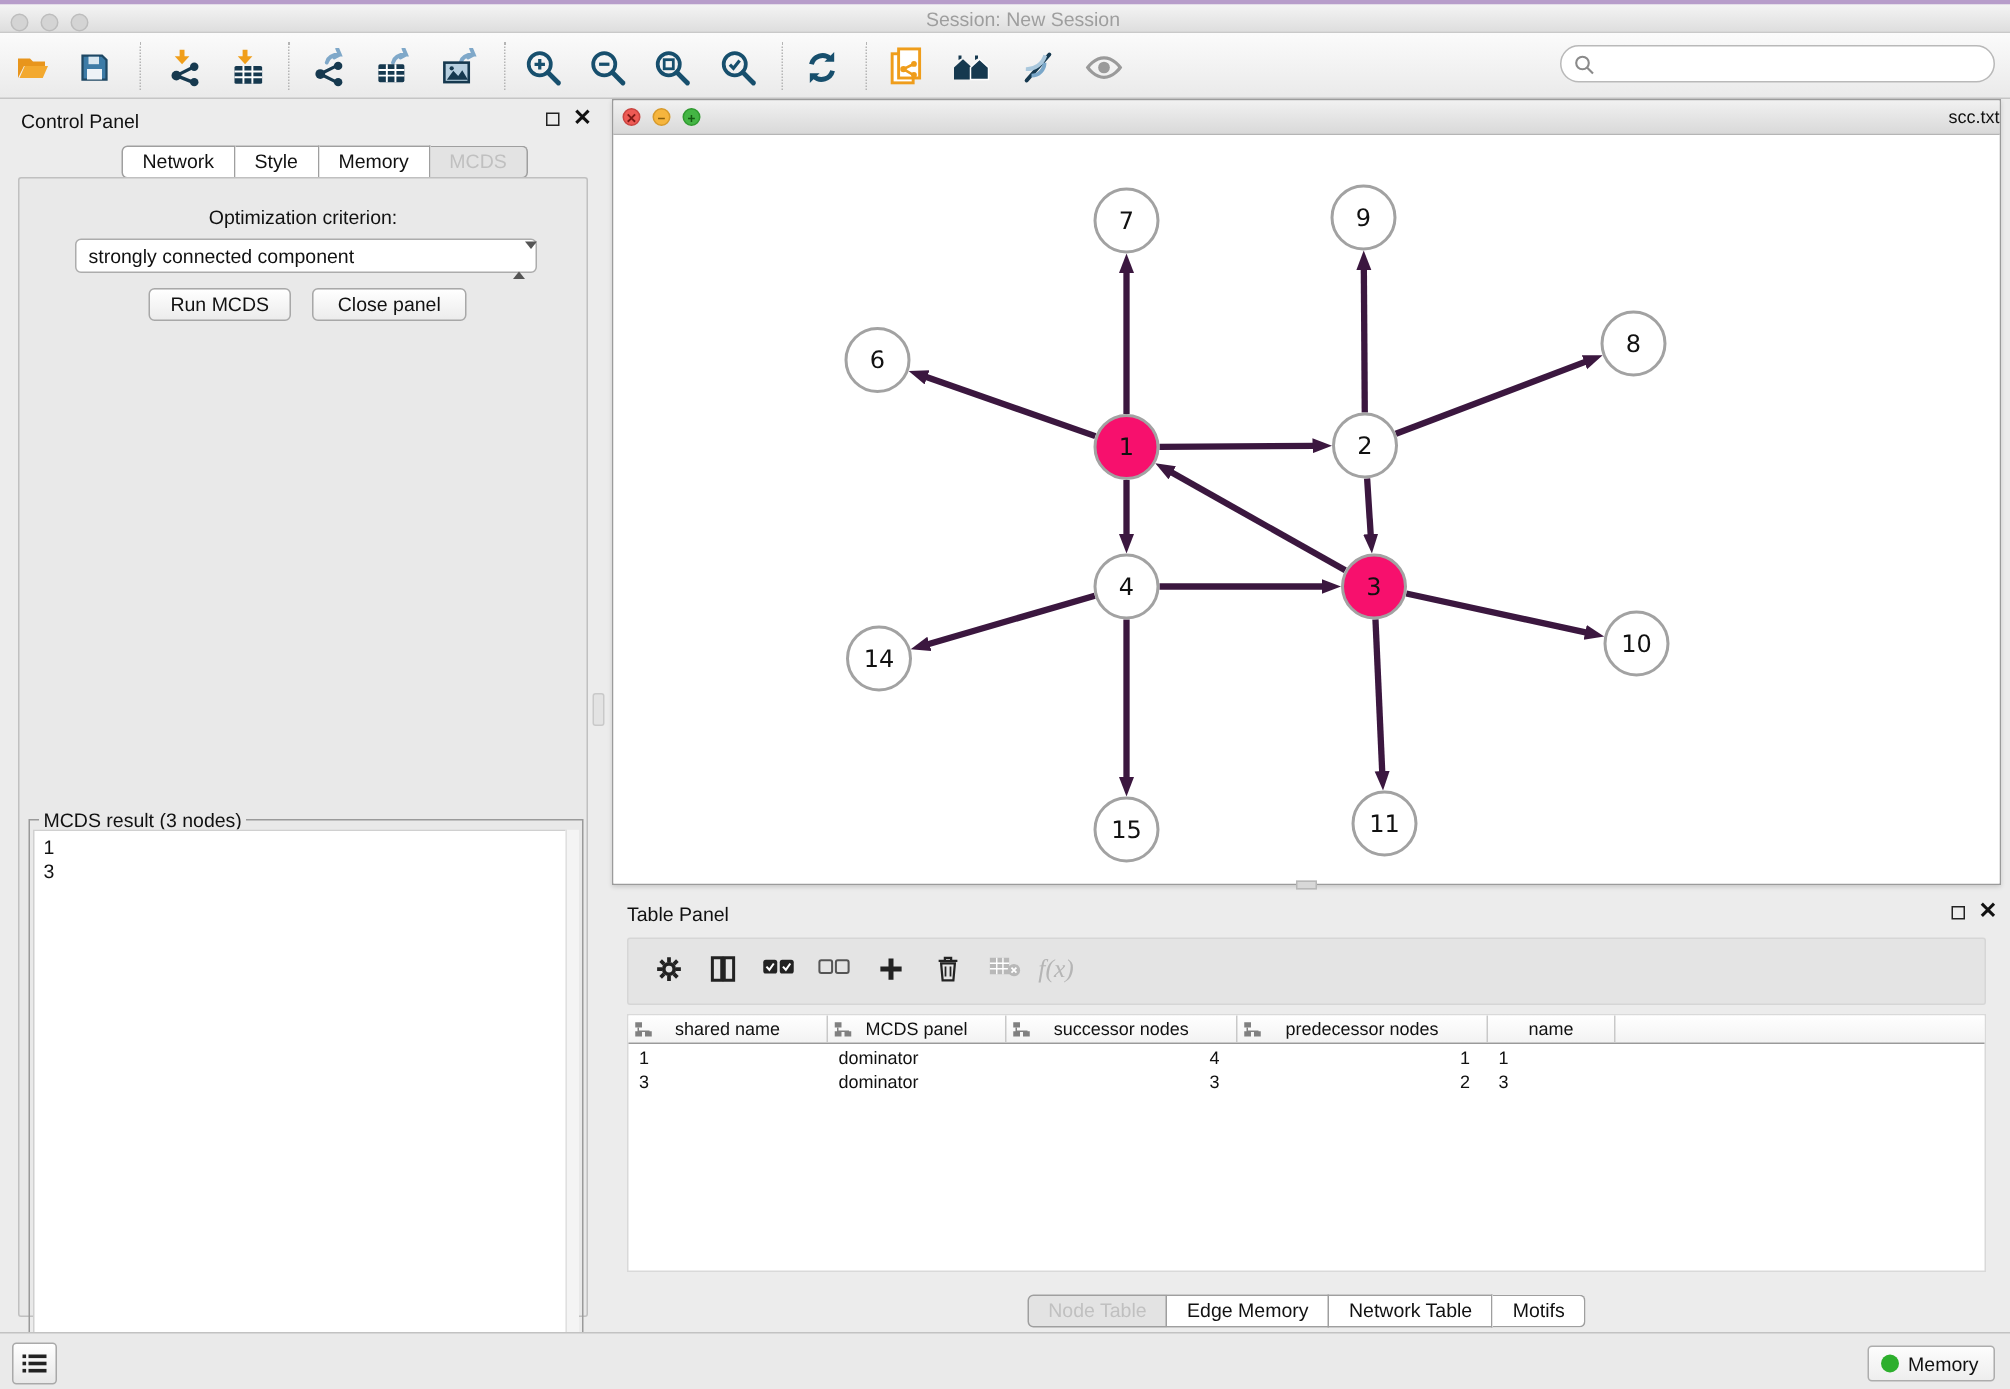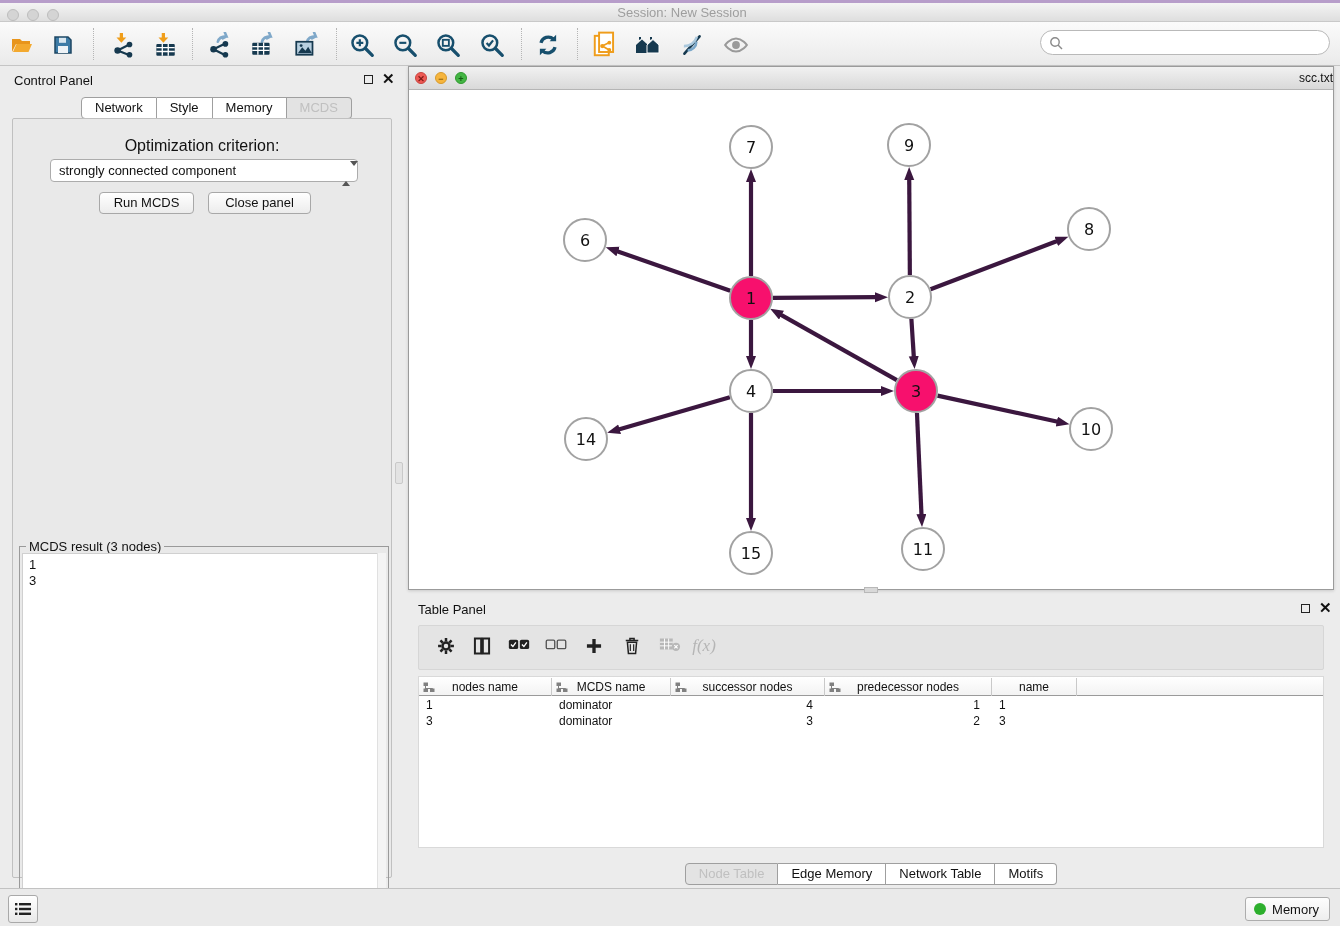--- a/index.html
+++ b/index.html
@@ -29,21 +29,21 @@
   .float-ico { position:absolute; width:9px; height:9px; border:1.6px solid #222; top:9px; }
   .close-ico { position:absolute; top:4px; font-size:15px; font-weight:bold; color:#111; line-height:18px; }
   #ctl-tabs { position:absolute; left:77px; top:31px; white-space:nowrap; }
   .seg-tab { display:inline-block; padding:2px 13px 3px; background:#fff; border:1px solid #9f9f9f; border-left:none;
     font-size:13px; color:#111; vertical-align:top; }
   .seg-tab.first { border-left:1px solid #9f9f9f; border-radius:4px 0 0 4px; }
   .seg-tab.last { border-radius:0 4px 4px 0; }
   .seg-tab.active { background:#e3e3e3; color:#c0c0c0; }
   #ctl-inner { position:absolute; left:8px; top:52px; width:380px; height:760px;
     background:#e9e9e9; border:1px solid #c0c0c0; border-radius:2px; }
-  #opt-label { position:absolute; left:0; width:100%; top:18px; text-align:center; font-size:16px; color:#111; }
+  #opt-label { position:absolute; left:0; width:100%; top:18px; text-align:center; font-size:13px; color:#111; }
   #criterion-select { position:absolute; left:37px; top:40px; width:308px; height:23px; background:#fff;
     border:1px solid #acacac; border-radius:4px; font-size:13px; line-height:21px; padding-left:8px; color:#111; }
   #criterion-select .stepper { position:absolute; right:6px; top:3px; width:9px; }
   .tri-up { width:0; height:0; border-left:4.5px solid transparent; border-right:4.5px solid transparent; border-bottom:5px solid #555; margin-bottom:2px; }
   .tri-dn { width:0; height:0; border-left:4.5px solid transparent; border-right:4.5px solid transparent; border-top:5px solid #555; }
   .mac-btn { position:absolute; height:22px; background:linear-gradient(#ffffff,#ececec);
     border:1px solid #a8a8a8; border-radius:4px; font-size:13px; color:#111; text-align:center; line-height:20px; }
   #mcds-result { position:absolute; left:6px; top:427px; width:370px; height:380px; border:1px solid #9a9a9a; }
   #mcds-result-title { position:absolute; left:6px; top:-8px; background:#e9e9e9; padding:0 3px; font-size:13px; color:#111; }
   #mcds-list { position:absolute; left:2px; top:6px; right:2px; bottom:2px; background:#fff; border:1px solid #d0d0d0;
@@ -418,31 +418,31 @@
     <div id="tp-table">
       <div id="tp-header"><span class="hcell" style="width: 133px;">
             <span class="hico"><svg width="12" height="11" viewBox="0 0 12 11">
                 <g fill="#808080">
                   <rect x="0.5" y="0.5" width="4.5" height="3.5"></rect>
                   <rect x="0.5" y="6.5" width="4.5" height="3.5"></rect>
                   <rect x="7" y="6.5" width="4.5" height="3.5"></rect>
                 </g>
                 <path d="M2.5 4v4.5M2.5 6.5h7v2" stroke="#808080" fill="none"></path>
               </svg></span>
-            <span>nodes name</span>
+            <span>shared name</span>
           </span><span class="hcell" style="width: 119px;">
             <span class="hico"><svg width="12" height="11" viewBox="0 0 12 11">
                 <g fill="#808080">
                   <rect x="0.5" y="0.5" width="4.5" height="3.5"></rect>
                   <rect x="0.5" y="6.5" width="4.5" height="3.5"></rect>
                   <rect x="7" y="6.5" width="4.5" height="3.5"></rect>
                 </g>
                 <path d="M2.5 4v4.5M2.5 6.5h7v2" stroke="#808080" fill="none"></path>
               </svg></span>
-            <span>MCDS name</span>
+            <span>MCDS panel</span>
           </span><span class="hcell" style="width: 154px;">
             <span class="hico"><svg width="12" height="11" viewBox="0 0 12 11">
                 <g fill="#808080">
                   <rect x="0.5" y="0.5" width="4.5" height="3.5"></rect>
                   <rect x="0.5" y="6.5" width="4.5" height="3.5"></rect>
                   <rect x="7" y="6.5" width="4.5" height="3.5"></rect>
                 </g>
                 <path d="M2.5 4v4.5M2.5 6.5h7v2" stroke="#808080" fill="none"></path>
               </svg></span>
             <span>successor nodes</span>

